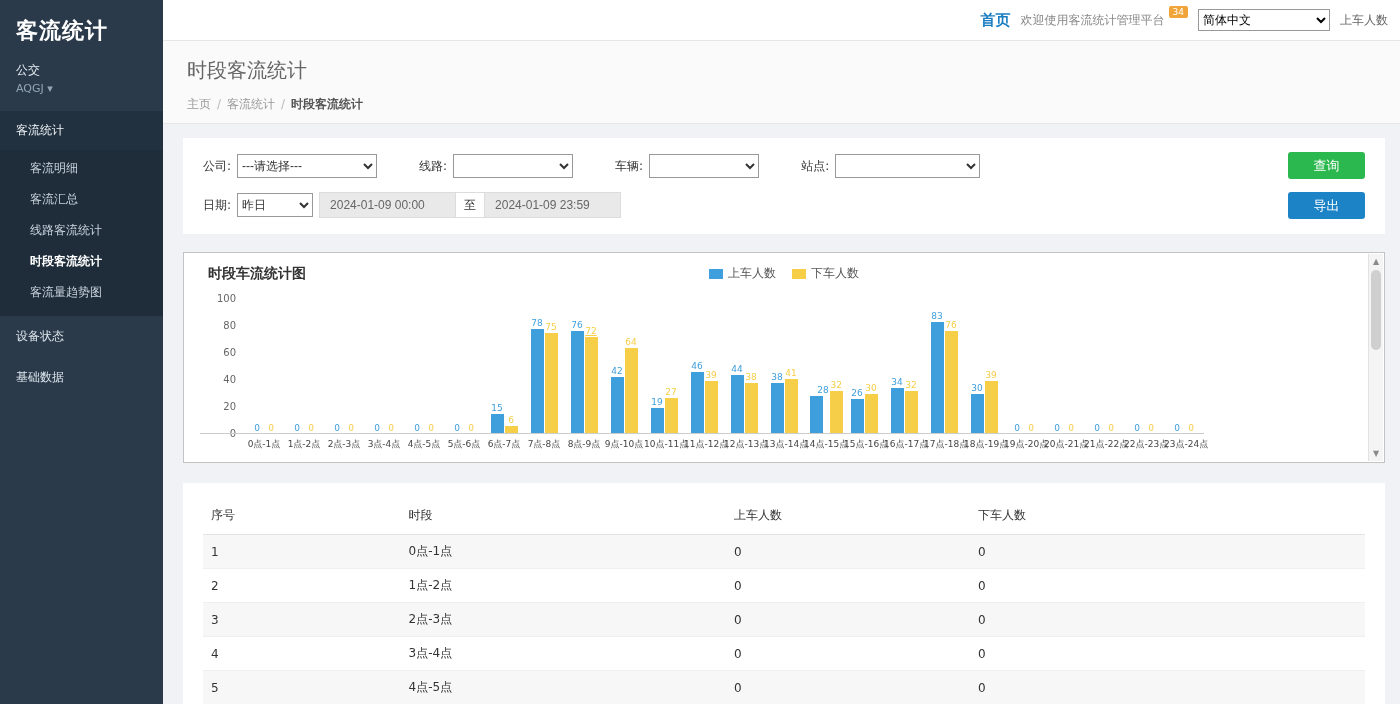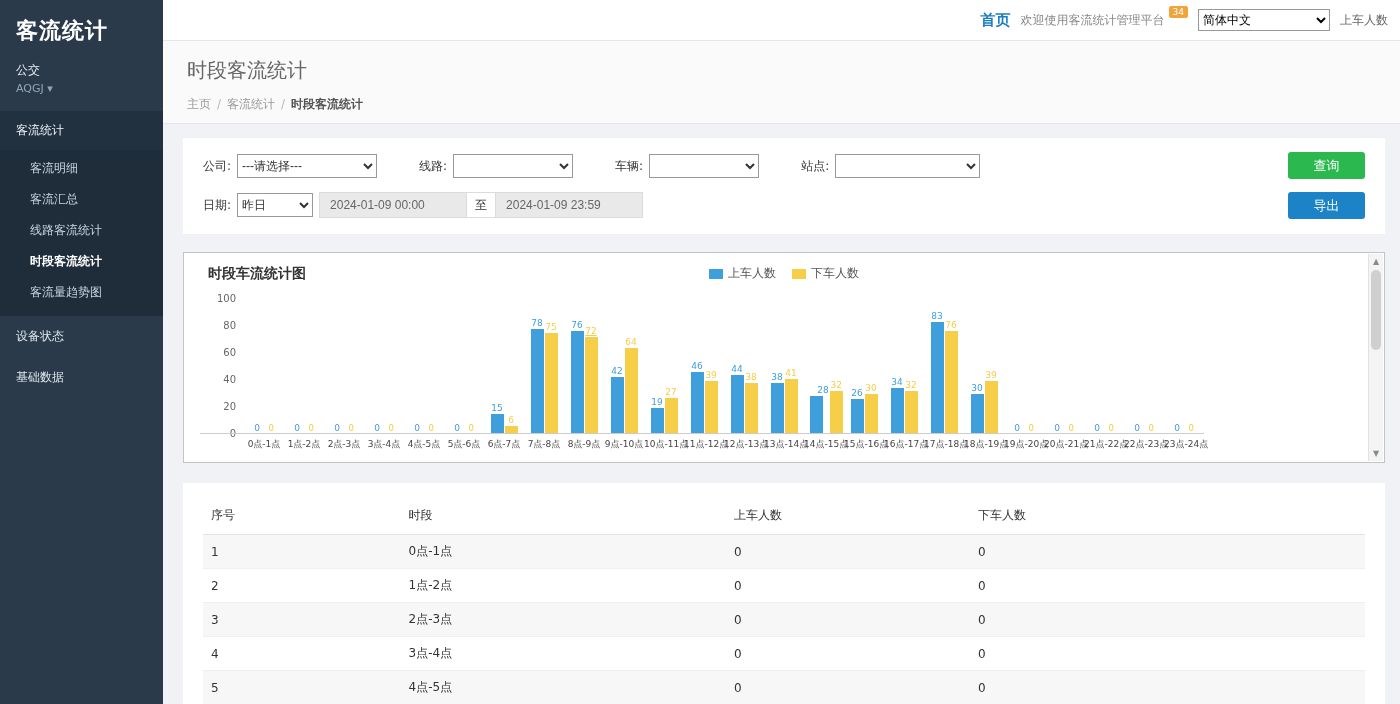--- a/index.html
+++ b/index.html
@@ -38,21 +38,21 @@
 
   
   .filters-card { padding:16px 20px; position:relative; margin-bottom:18px; }
   .filter-row { display:flex; align-items:center; font-size:12px; color:#333; }
   .filter-row.first { margin-bottom:14px; }
   .field { display:flex; align-items:center; margin-right:42px; }
   .field-label { margin-right:6px; white-space:nowrap; }
   select.f-select { height:24px; font-size:12px; border:1px solid #999; background:#fff; color:#333; }
   .w140 { width:140px; } .w120 { width:120px; } .w110 { width:110px; } .w145 { width:145px; } .w90 { width:76px; }
   .date-group { display:flex; align-items:center; margin-left:6px; }
-  .date-input { height:26px; width:148px; background:#e9e9e9; border:1px solid #dcdcdc; font-size:12px; color:#666; padding:0 10px; }
+  .date-input { height:26px; width:137px; background:#e9e9e9; border:1px solid #dcdcdc; font-size:12px; color:#666; padding:0 10px; }
   .to-box { height:26px; padding:0 8px; border-top:1px solid #dcdcdc; border-bottom:1px solid #dcdcdc; display:flex; align-items:center; font-size:12px; background:#fff; color:#333; }
   .btn { position:absolute; right:20px; width:77px; height:27px; border:none; color:#fff; font-size:13px; border-radius:3px; cursor:pointer; }
   .query-btn { top:14px; background:var(--green);text-align:center; }
   .export-btn { top:54px; background:var(--blue); }
 
   
   .chart-card { border:1px solid #c3c3c3; padding:12px 16px 12px; position:relative; margin-bottom:20px; }
   .chart-title { font-size:14px; font-weight:bold; color:#333; padding-left:8px; }
   .chart-legend { position:absolute; top:12px; left:50%; transform:translateX(-50%); display:flex; gap:16px; font-size:12px; color:#555; }
   .legend-item { display:flex; align-items:center; cursor:pointer; }

